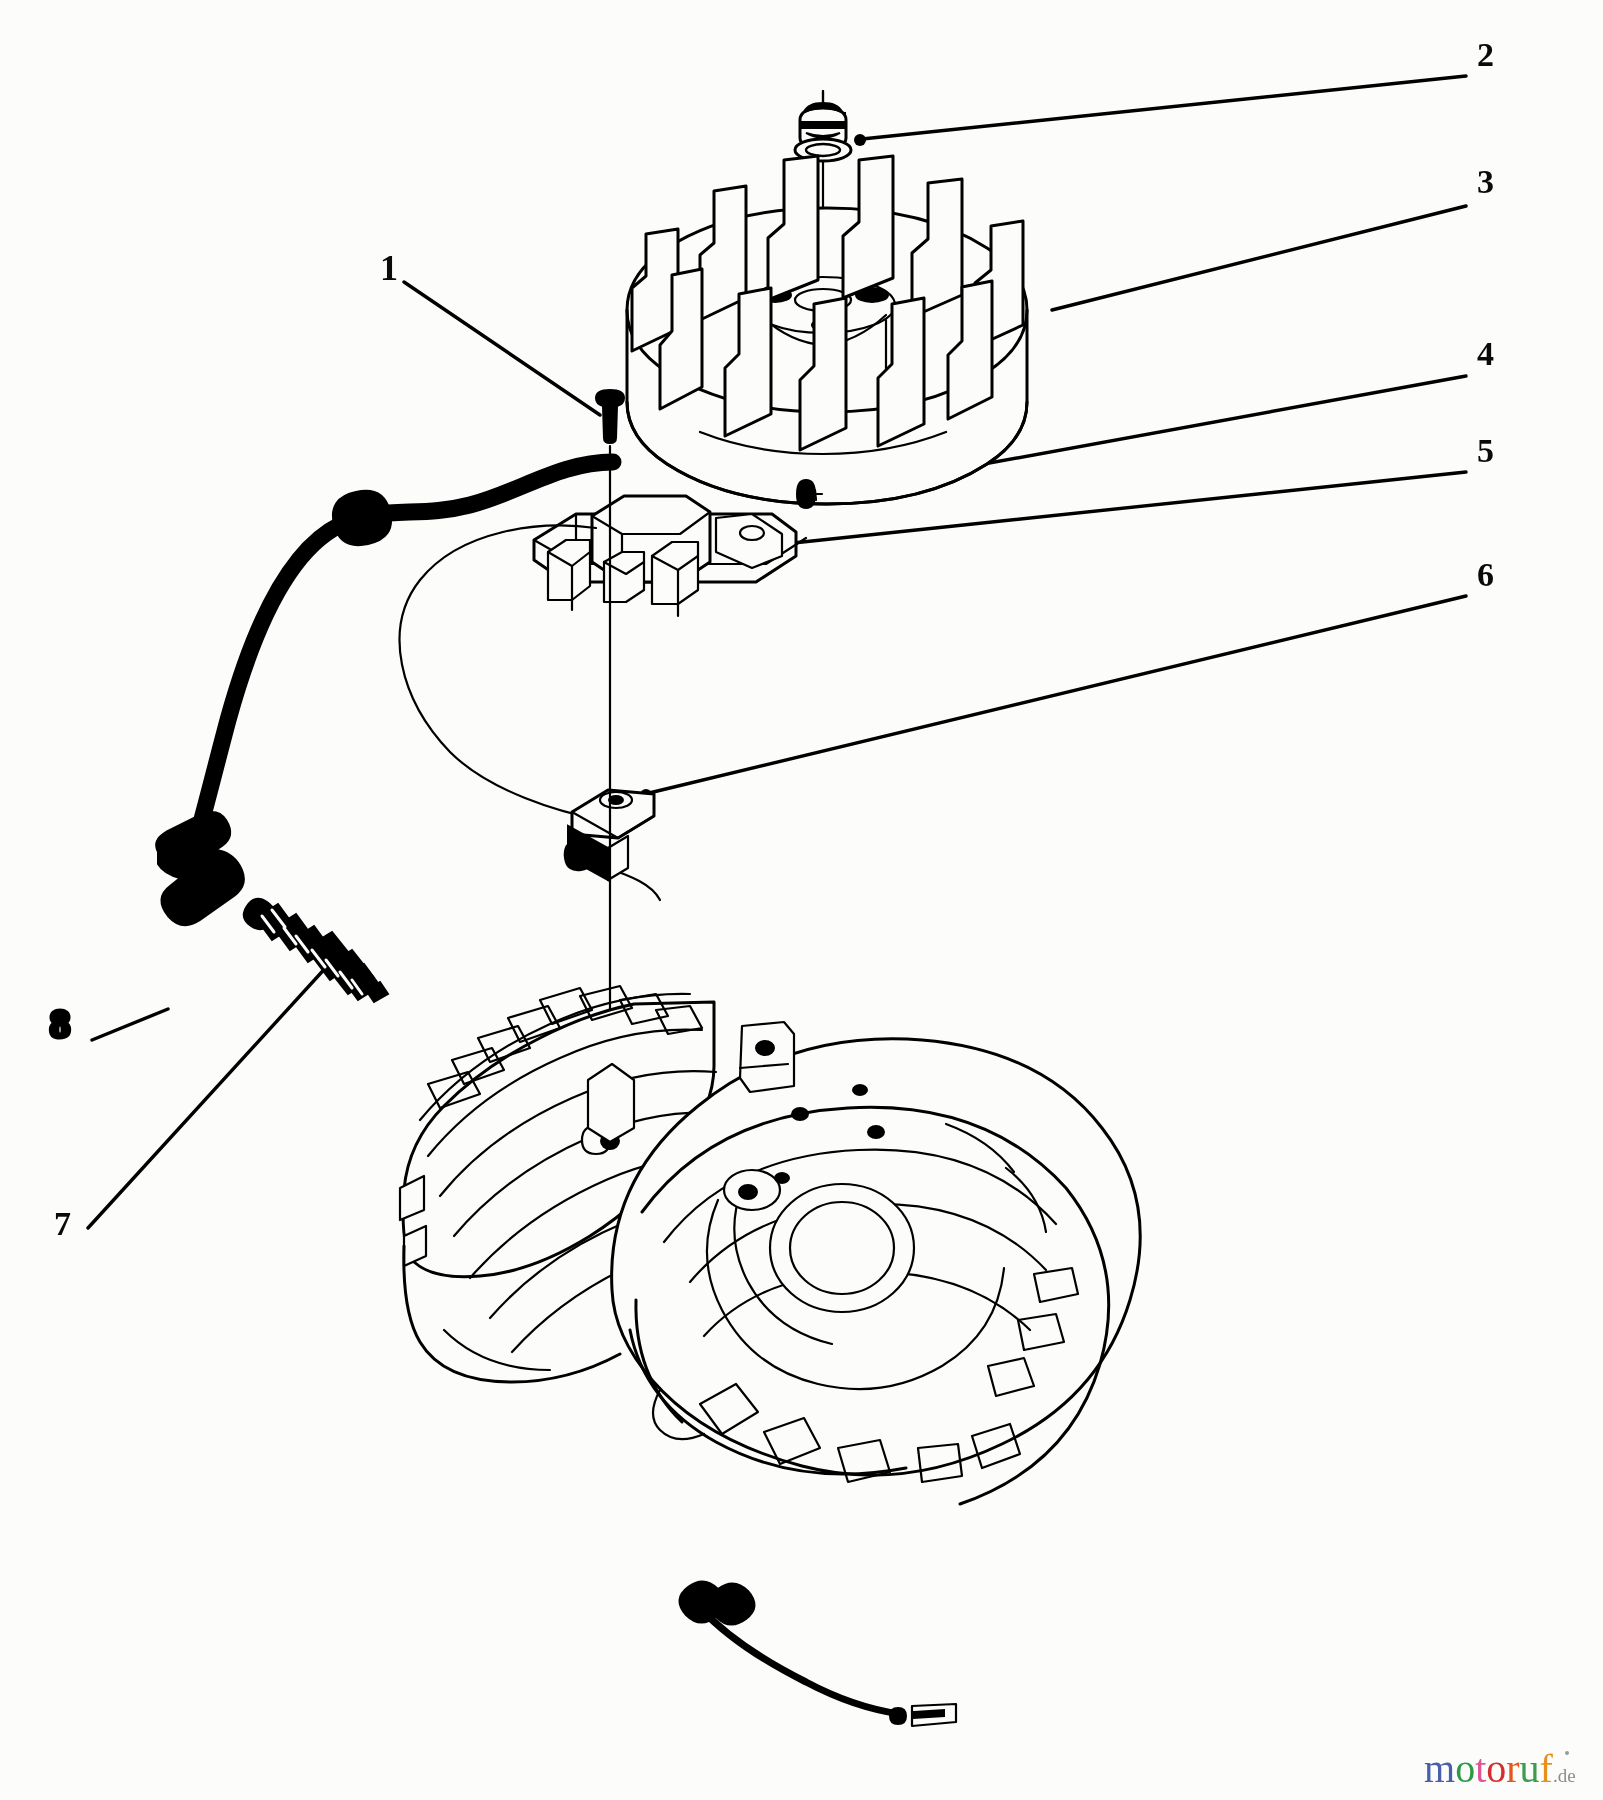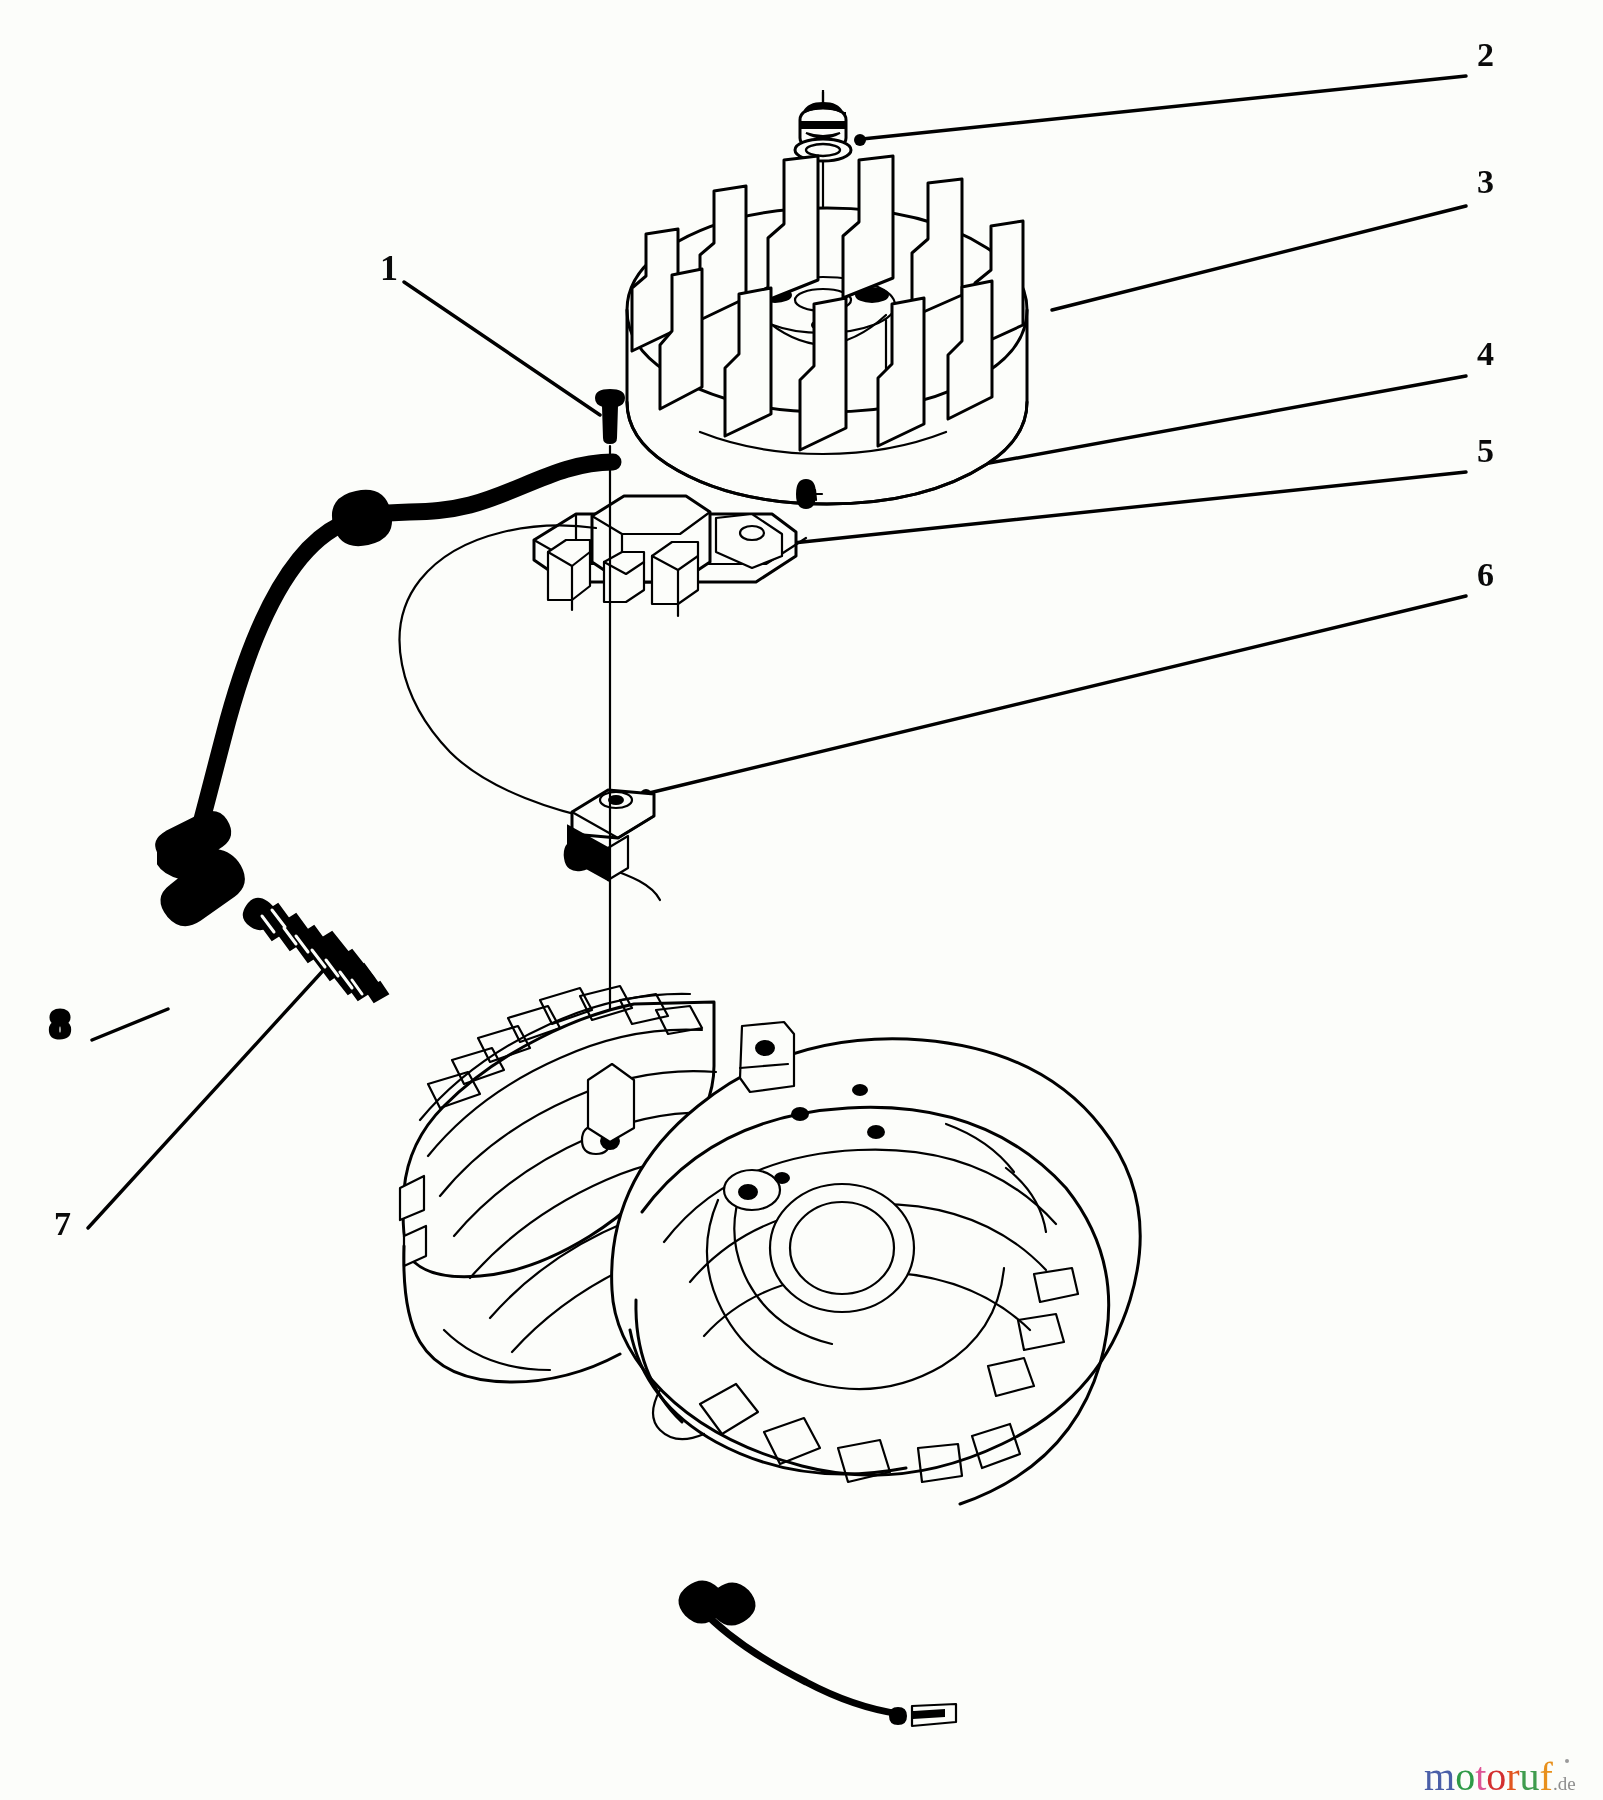--- a/index.html
+++ b/index.html
@@ -49,21 +49,20 @@
     position: absolute;
     left: 1424px;
     top: 1746px;
     width: 170px;
     height: 46px;
     font-family: "Liberation Serif", serif;
     font-size: 40px;
     line-height: 46px;
     white-space: nowrap;
     user-select: none;
-    margin-top: 8px;
   }
   #watermark .wm-ch { font-weight: normal; }
   #watermark .wm-tld {
     font-size: 19px;
     color: #8d8d8d;
     letter-spacing: 0px;
   }
   #watermark .wm-dot {
     position: absolute;
     left: 141px;

